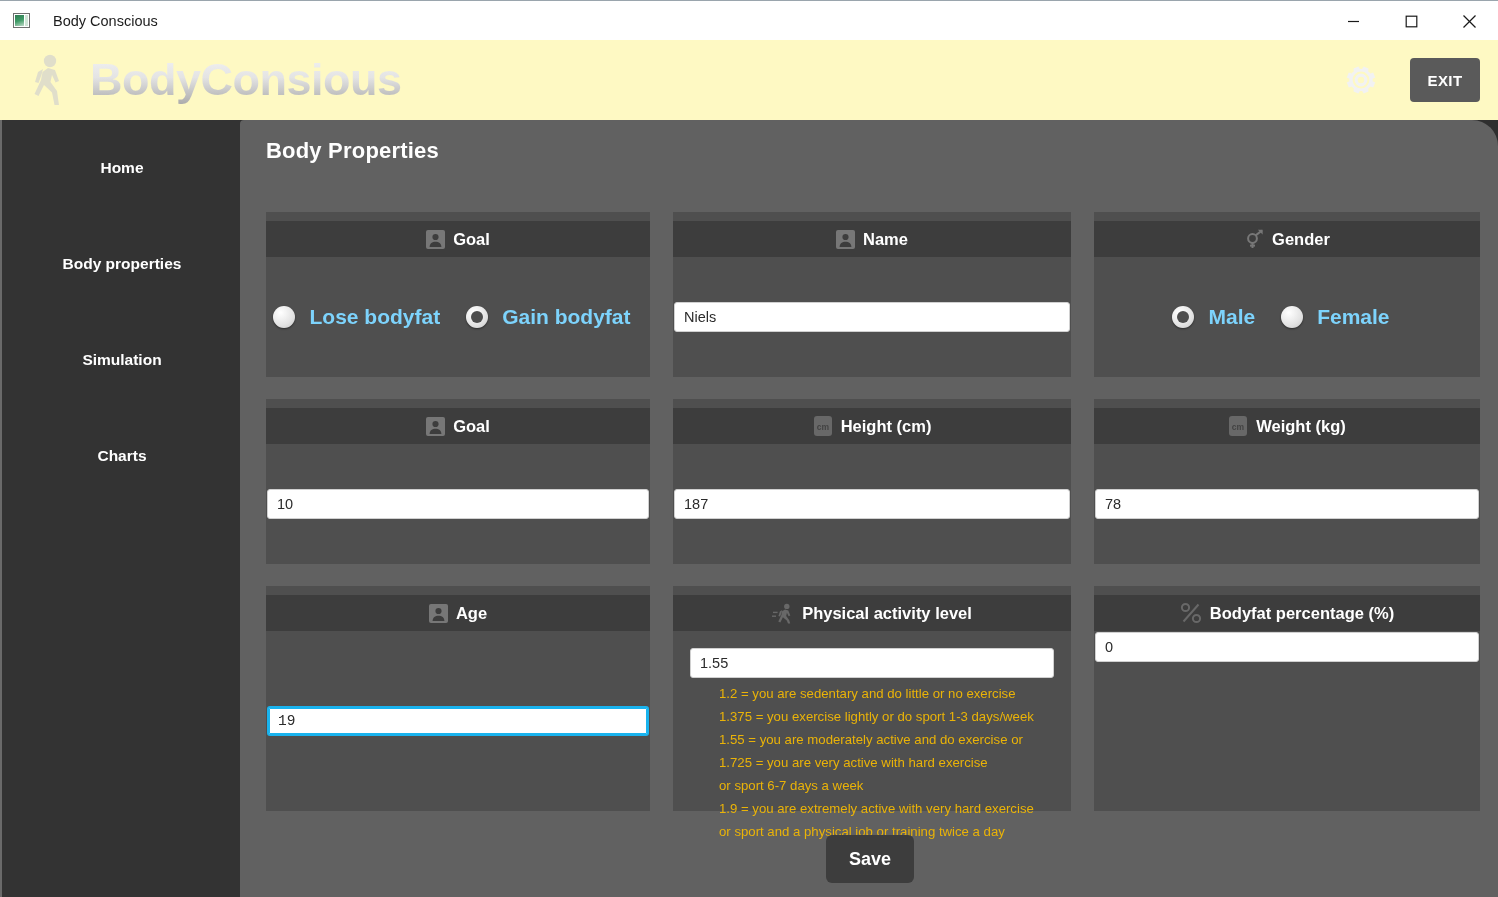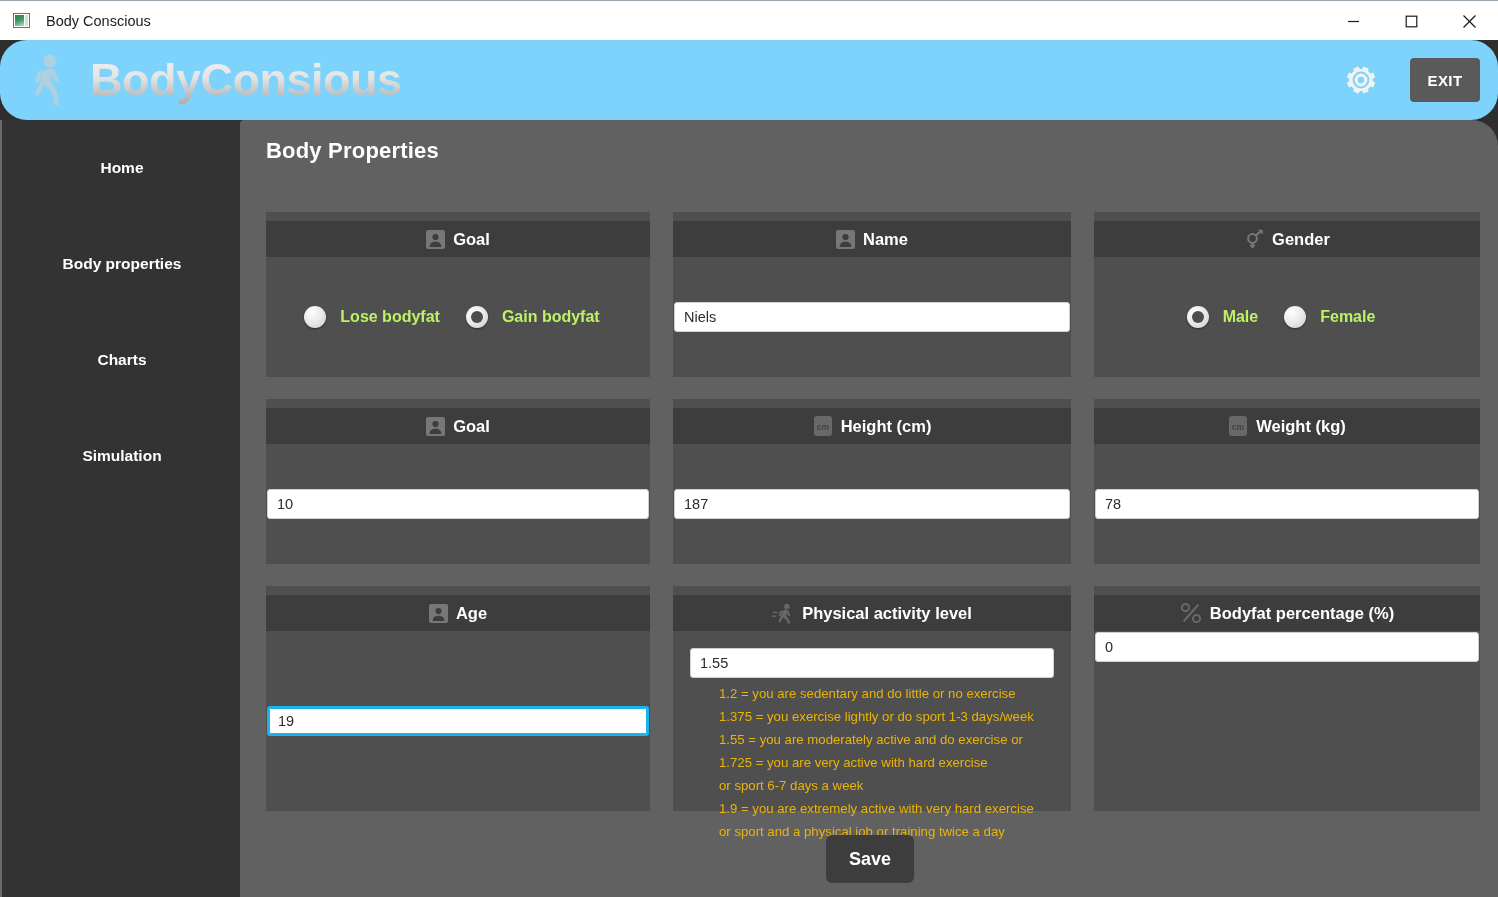--- a/index.html
+++ b/index.html
@@ -17,21 +17,21 @@
   }
 
   
   .titlebar {
     position: absolute; top: 0; left: 0;
     width: 1498px; height: 40px;
     background: #ffffff;
     display: flex; align-items: center;
     border-top: 1px solid #9aa5ad;
   }
-  .titlebar-left { display: flex; align-items: center; padding-left: 13px; gap: 16px; }
+  .titlebar-left { display: flex; align-items: center; padding-left: 13px; gap: 23px; }
   .app-icon {
     width: 17px; height: 15px;
     background: #ffffff;
     border: 1px solid #6f6f6f;
     position: relative;
     display: block;
   }
   .app-icon::before {
     content: ""; position: absolute;
     left: 1px; top: 1px; width: 9px; height: 11px;
@@ -54,22 +54,22 @@
     width: 58px; height: 40px;
     display: flex; align-items: center; justify-content: center;
     color: #1a1a1a;
   }
   .win-btn svg { display: block; }
 
   
   .brand-header {
     position: absolute; top: 40px; left: 0;
     width: 1498px; height: 80px;
-    background: #7dd3fc;
-    display: flex; align-items: center; border-radius: 27px;
+    background: #fef9c3;
+    display: flex; align-items: center;
   }
   .brand-walk {
     margin-left: 22px; width: 54px; height: 58px;
     display: flex; align-items: center; justify-content: center;
     opacity: .62;
   }
   .brand-title {
     margin-left: 14px;
     font-size: 45px; font-weight: bold;
     letter-spacing: -0.5px;
@@ -158,40 +158,41 @@
     display: inline-block;
     flex: none;
   }
   .radio.checked::after {
     content: ""; position: absolute;
     left: 5px; top: 5px; width: 12px; height: 12px;
     border-radius: 50%;
     background: #4d4d4d;
   }
   .radio-label {
-    color: #bef264; font-weight: bold; font-size: 16px;
+    color: #7dd3fc; font-weight: bold; font-size: 21px;
     margin-right: 12px;
     font-family: "Liberation Sans", sans-serif;
   }
 
   .tinput {
     width: 100%;
     height: 30px;
     background: #ffffff;
     border: 1px solid #d0d0d0;
     border-radius: 3px;
     padding: 0 9px;
     font-size: 14.5px;
     color: #2b2b2b;
     font-family: "Liberation Sans", sans-serif;
     outline: none;
   }
   .tinput.focused {
     border: 2px solid #19b3ee;
     box-shadow: 0 0 0 1px #19b3ee inset;
+    font-family: Liberation Mono, monospace;
   }
   .input-wrap { width: 100%; padding: 0 1px; }
 
   .pal-card .card-body { height: 180px; display: block; padding: 16px; }
   .pal-input-wrap { padding: 1px 1px 0 1px; }
   .pal-lines {
     padding: 4px 6px 0 10px;
     color: #eab308;
     font-size: 13.2px;
     line-height: 23px;
@@ -268,22 +269,22 @@
       </div>
       <div class="exit-btn">EXIT</div>
     </div>
   </div>
 
   <div class="left-edge"></div>
 
   <div class="sidebar">
     <div class="nav-item">Home</div>
     <div class="nav-item">Body properties</div>
+    <div class="nav-item">Simulation</div>
     <div class="nav-item">Charts</div>
-    <div class="nav-item">Simulation</div>
   </div>
 
   <div class="content">
     <div class="page-title">Body Properties</div>
 
     <div class="grid">
 
       <div class="card">
         <div class="card-head">
           <span class="card-icon">

